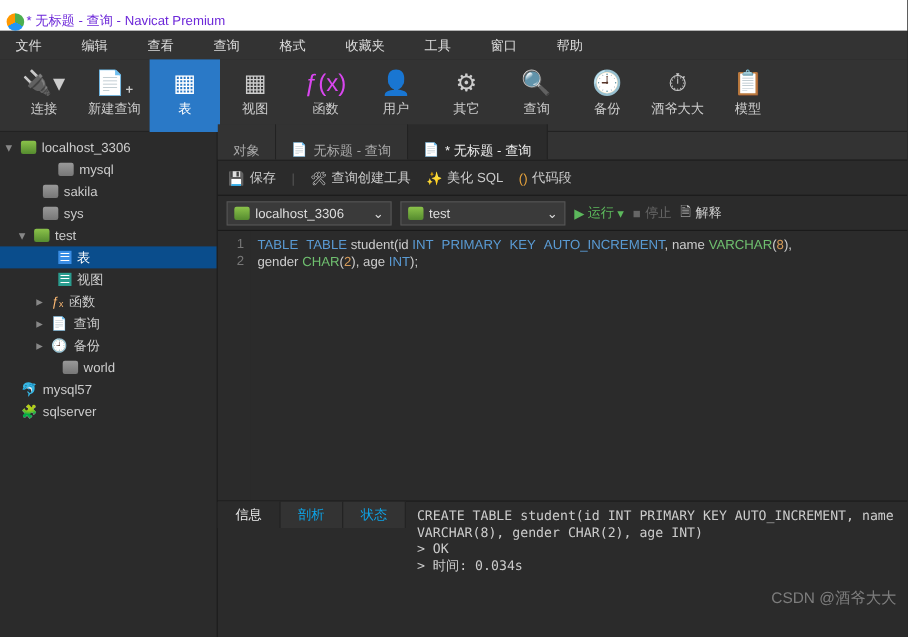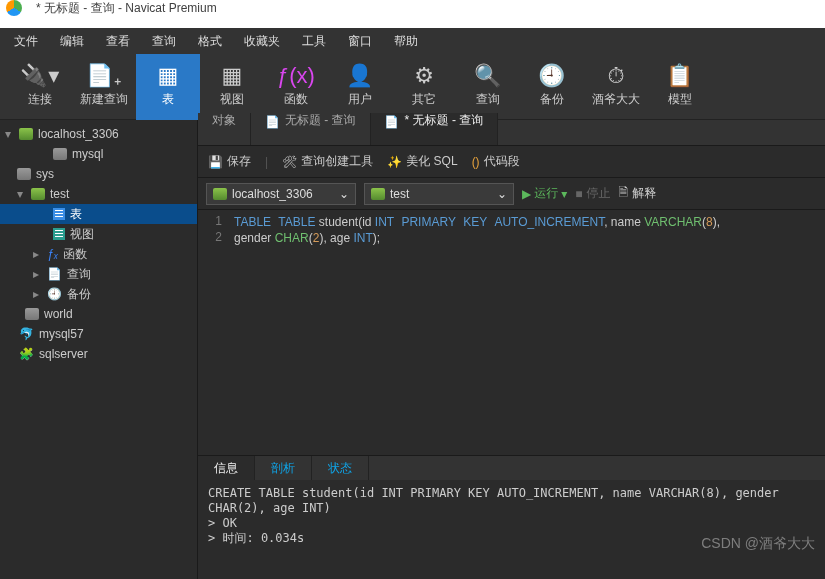--- a/index.html
+++ b/index.html
@@ -1,46 +1,46 @@
 <!DOCTYPE html>
 <html><head>
 <meta charset="utf-8">
 <style>
 *{box-sizing:border-box;margin:0;padding:0;font-family:"Microsoft YaHei",Arial,sans-serif;font-size:12px;user-select:none}
 body{background:#2b2b2b;color:#ccc;width:825px;height:579px;overflow:hidden;display:flex;flex-direction:column}
-.titlebar{background:#fff;height:28px;display:flex;align-items:flex-start;padding:0 6px;gap:14px;color:#404040}
+.titlebar{background:#fff;height:28px;display:flex;align-items:flex-end;padding:0 6px;gap:2px;color:#6d28d9}
 .logo{width:16px;height:16px;border-radius:50%;background:conic-gradient(#4caf50 0 120deg,#2196f3 120deg 240deg,#ff9800 240deg 360deg)}
-.menubar{background:#333;height:26px;display:flex;align-items:center;padding:0 4px;gap:2px;color:#ddd}
+.menubar{background:#333;height:26px;display:flex;align-items:center;padding:0 4px;gap:16px;color:#ddd}
 .menubar span{padding:4px 10px;cursor:default}
 .ribbon{background:#333;height:66px;display:flex;align-items:center;padding:0 8px;border-bottom:1px solid #222}
 .ribbon .ritem{display:flex;flex-direction:column;align-items:center;justify-content:center;min-width:64px;height:66px;gap:4px;color:#ccc;cursor:default}
 .ribbon .ritem.active{background:#2a79c7;color:#fff}
 .ribbon .ritem .ico{font-size:22px;line-height:1}
 .main{flex:1;display:flex;min-height:0}
 .sidebar{width:198px;background:#2b2b2b;border-right:1px solid #1a1a1a;overflow:auto;padding-top:4px}
 .tn{display:flex;align-items:center;gap:5px;height:20px;color:#ccc;white-space:nowrap;cursor:default}
 .tn.sel{background:#0a4d8c;color:#fff}
 .tw{width:12px;text-align:center;color:#888}
 .content{flex:1;display:flex;flex-direction:column;min-width:0;background:#2b2b2b}
 .tabs{height:26px;background:#333;display:flex;align-items:end;border-bottom:1px solid #1a1a1a}
-.tab{height:24px;padding:16px 14px;display:flex;align-items:flex-end;gap:5px;color:#aaa;background:#333;border-right:1px solid #222;cursor:default}
+.tab{height:24px;padding:16px 14px;display:flex;align-items:flex-start;gap:5px;color:#aaa;background:#333;border-right:1px solid #222;cursor:default}
 .tab.active{background:#2b2b2b;color:#eee}
 .toolbar{height:32px;display:flex;align-items:center;gap:14px;padding:0 10px;border-bottom:1px solid #1a1a1a;color:#ccc}
 .tb{display:flex;align-items:center;gap:4px;cursor:default}
 .selectors{height:32px;display:flex;align-items:center;gap:8px;padding:0 8px;border-bottom:1px solid #1a1a1a}
 .combo{background:#3a3a3a;border:1px solid #555;height:22px;display:flex;align-items:center;padding:0 6px;gap:6px;min-width:150px;color:#ddd;justify-content:space-between;cursor:default}
 .runbtn{color:#5cb85c;display:flex;align-items:center;gap:3px;cursor:default}
 .editor{flex:1;display:flex;font-family:Consolas,monospace;background:#2b2b2b;overflow:hidden}
 .gutter{width:30px;background:#2b2b2b;color:#777;text-align:right;padding:4px 6px 0 0;font-family:Consolas,monospace}
 .gutter div{height:16px;font-size:12px}
 .code{flex:1;padding:4px 6px;font-family:Consolas,monospace;font-size:12px;line-height:16px;white-space:pre;color:#ccc}
 .kw{color:#5a9bd4}
 .fn{color:#6fbf6f}
 .num{color:#d49b5a}
-.panel{height:124px;border-top:1px solid #1a1a1a;display:flex;flex-direction:column}
+.panel{height:124px;border-top:1px solid #1a1a1a;display:flex;}
 .ptabs{height:24px;display:flex;background:#333}
 .ptab{padding:0 16px;display:flex;align-items:center;color:#0ea5e9;border-right:1px solid #222;cursor:default}
 .ptab.active{background:#2b2b2b;color:#eee}
 .pout{flex:1;padding:6px 10px;font-family:Consolas,monospace;font-size:12px;line-height:15px;color:#ccc;white-space:pre-wrap;overflow:auto}
 .watermark{position:fixed;right:10px;bottom:26px;color:#aaa;font-size:14px;opacity:.65;pointer-events:none}
 .db-ico{width:14px;height:12px;background:linear-gradient(#999,#777);border-radius:2px}
 .db-ico.on{background:linear-gradient(#8bc34a,#558b2f)}
 .tbl-ico{width:12px;height:12px;background:#3a8ee6;position:relative}
 .tbl-ico:before{content:"";position:absolute;inset:2px;background:repeating-linear-gradient(#fff 0 1px,transparent 1px 3px)}
 </style>
@@ -116,21 +116,26 @@
     <div class="tn" style="padding-left:2px">
         <span class="tw">▾</span>
         <span class="db-ico on"></span>
         <span>localhost_3306</span>
       </div>
     <div class="tn" style="padding-left:36px">
         <span class="tw"></span>
         <span class="db-ico"></span>
         <span>mysql</span>
       </div>
-    <div class="tn" style="">
+    <div class="tn" style="padding-left:22px">
+        <span class="tw"></span>
+        <span class="db-ico"></span>
+        <span>sakila</span>
+      </div>
+    <div class="tn" style="padding-left:22px">
         <span class="tw"></span>
         <span class="db-ico"></span>
         <span>sys</span>
       </div>
     <div class="tn" style="padding-left:14px">
         <span class="tw">▾</span>
         <span class="db-ico on"></span>
         <span>test</span>
       </div>
     <div class="tn sel" style="padding-left:36px">
@@ -138,34 +143,34 @@
         <span class="tbl-ico"></span>
         <span>表</span>
       </div>
     <div class="tn" style="padding-left:36px">
         <span class="tw"></span>
         <span class="tbl-ico" style="background:#2a9d8f"></span>
         <span>视图</span>
       </div>
     <div class="tn" style="padding-left:30px">
         <span class="tw">▸</span>
-        <span style="color:#3b82f6;font-style:italic">ƒₓ</span>
+        <span style="color:#fdba74;">ƒₓ</span>
         <span>函数</span>
       </div>
     <div class="tn" style="padding-left:30px">
         <span class="tw">▸</span>
         <span>📄</span>
         <span>查询</span>
       </div>
     <div class="tn" style="padding-left:30px">
         <span class="tw">▸</span>
         <span style="color:#5cb85c">🕘</span>
         <span>备份</span>
       </div>
-    <div class="tn" style="padding-left:8px">
+    <div class="tn" style="padding-left:40px">
         <span class="tw"></span>
         <span class="db-ico"></span>
         <span>world</span>
       </div>
     <div class="tn" style="padding-left:2px">
         <span class="tw"></span>
         <span>🐬</span>
         <span>mysql57</span>
       </div>
     <div class="tn" style="padding-left:2px">

